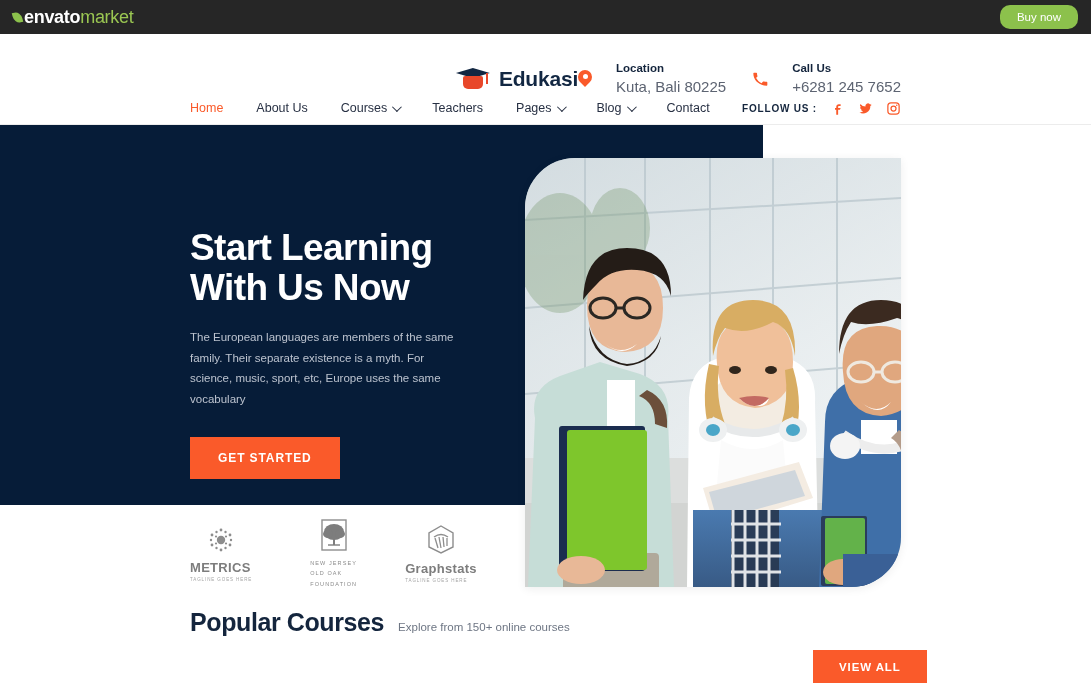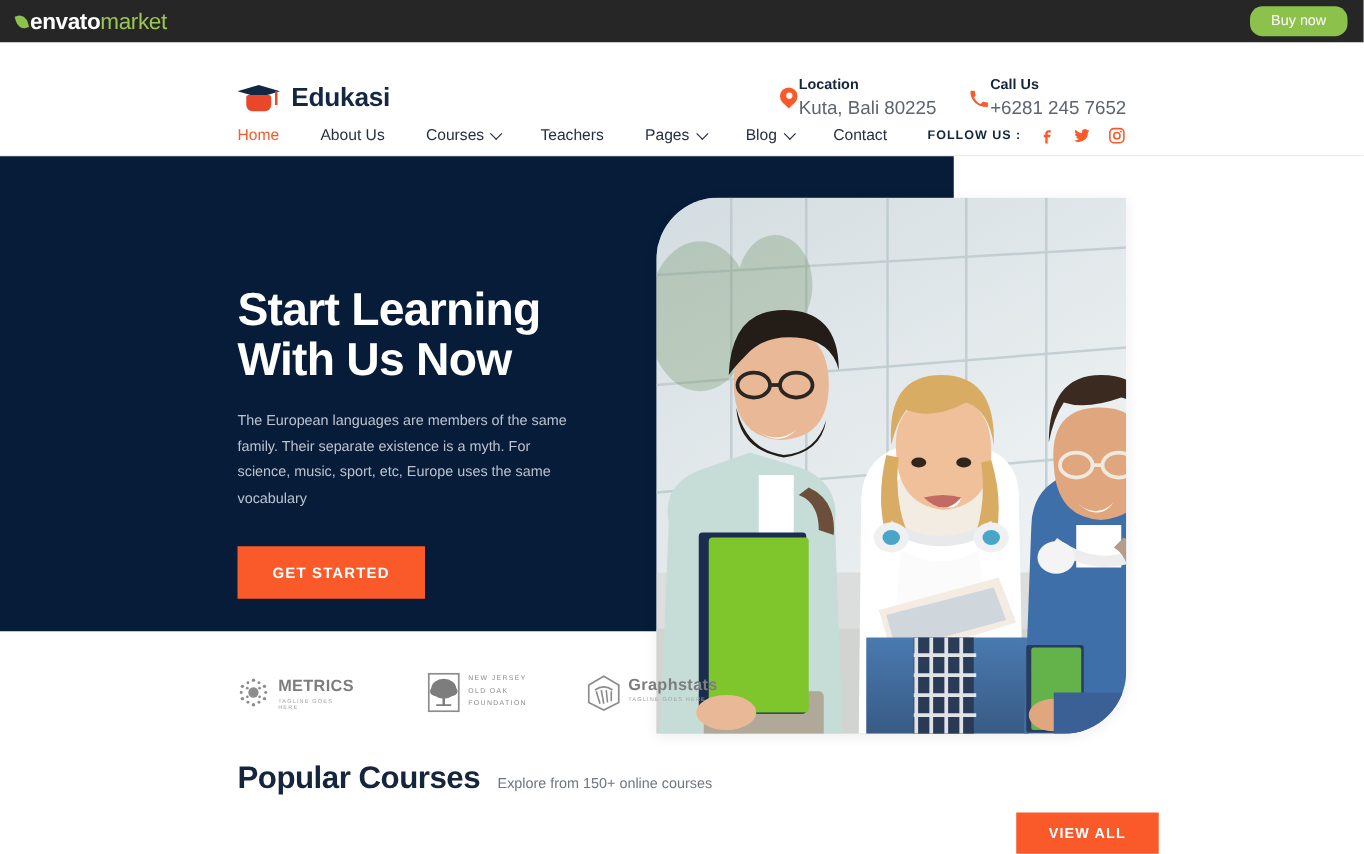--- a/index.html
+++ b/index.html
@@ -30,37 +30,37 @@
     font-family:"Liberation Sans", sans-serif;
   }
 
   
   .header{
     position:absolute; left:0; top:34px; width:1091px; height:91px;
     background:#fff; border-bottom:1px solid #ececec;
   }
   .header-inner{
     position:absolute; left:190px; top:0; width:711px; height:90px;
-    display:flex; align-items:center; justify-content:space-between;
+    display:flex; align-items:center; justify-content:flex-end;
   }
   .brand{ display:flex; align-items:center; gap:9px; }
   .cap-icon{ width:34px; height:26px; position:relative; }
   .cap-top{
     position:absolute; left:0; top:2px; width:34px; height:11px;
     background:#122742; clip-path:polygon(50% 0,100% 45%,50% 90%,0 45%);
   }
   .cap-base{
     position:absolute; left:7px; top:10px; width:20px; height:13px;
     background:#e8472a; border-radius:2px 2px 5px 5px;
   }
   .cap-tassel{ position:absolute; left:30px; top:7px; width:2px;height:11px; background:#e8472a;}
   .brand-name{ font-size:21px; font-weight:bold; color:#122742; letter-spacing:-0.2px; }
 
   .header-right{ display:flex; align-items:center; gap:26px; }
-  .info-block{ display:flex; align-items:center; gap:1px; }
+  .info-block{ display:flex; align-items:center; gap:24px; }
   .pin-icon{ width:14px;height:18px; position:relative; }
   .pin-icon::before{
     content:""; position:absolute; left:0;top:0;width:14px;height:14px;
     background:#fa5a2a; border-radius:50% 50% 50% 0; transform:rotate(-45deg);
   }
   .pin-icon::after{
     content:""; position:absolute; left:4.5px; top:4.5px; width:5px;height:5px;
     background:#fff; border-radius:50%;
   }
   .phone-icon{ width:16px;height:16px; color:#fa5a2a; }
@@ -114,21 +114,21 @@
     border-radius:50px 0 50px 0; overflow:hidden;
     box-shadow:0 2px 10px rgba(0,0,0,0.07);
   }
   .hero-photo svg{ display:block; width:376px; height:429px; }
 
   
   .partners{
     position:absolute; left:190px; top:534px; width:330px; height:40px;
     display:flex; align-items:center; gap:0;
   }
-  .partner{ display:flex; align-items:flex-start; gap:7px; }
+  .partner{ display:flex; align-items:center; gap:7px;flex-direction:column; }
   .p-metrics{ margin-right:58px; }
   .p-oak{ margin-right:48px; }
   .partner-name{ font-size:13px; font-weight:bold; color:#7d7d7d; letter-spacing:0.3px; }
   .partner-tag{ font-size:4.5px; color:#a5a5a5; letter-spacing:0.9px; margin-top:2px; }
   .oak-lines{ font-size:5.5px; color:#8b8b8b; letter-spacing:1.1px; line-height:1.85; }
   .p-col{ display:flex; flex-direction:column; }
 
   
   .popular{
     position:absolute; left:190px; top:608px; display:flex; align-items:flex-end; gap:14px;

